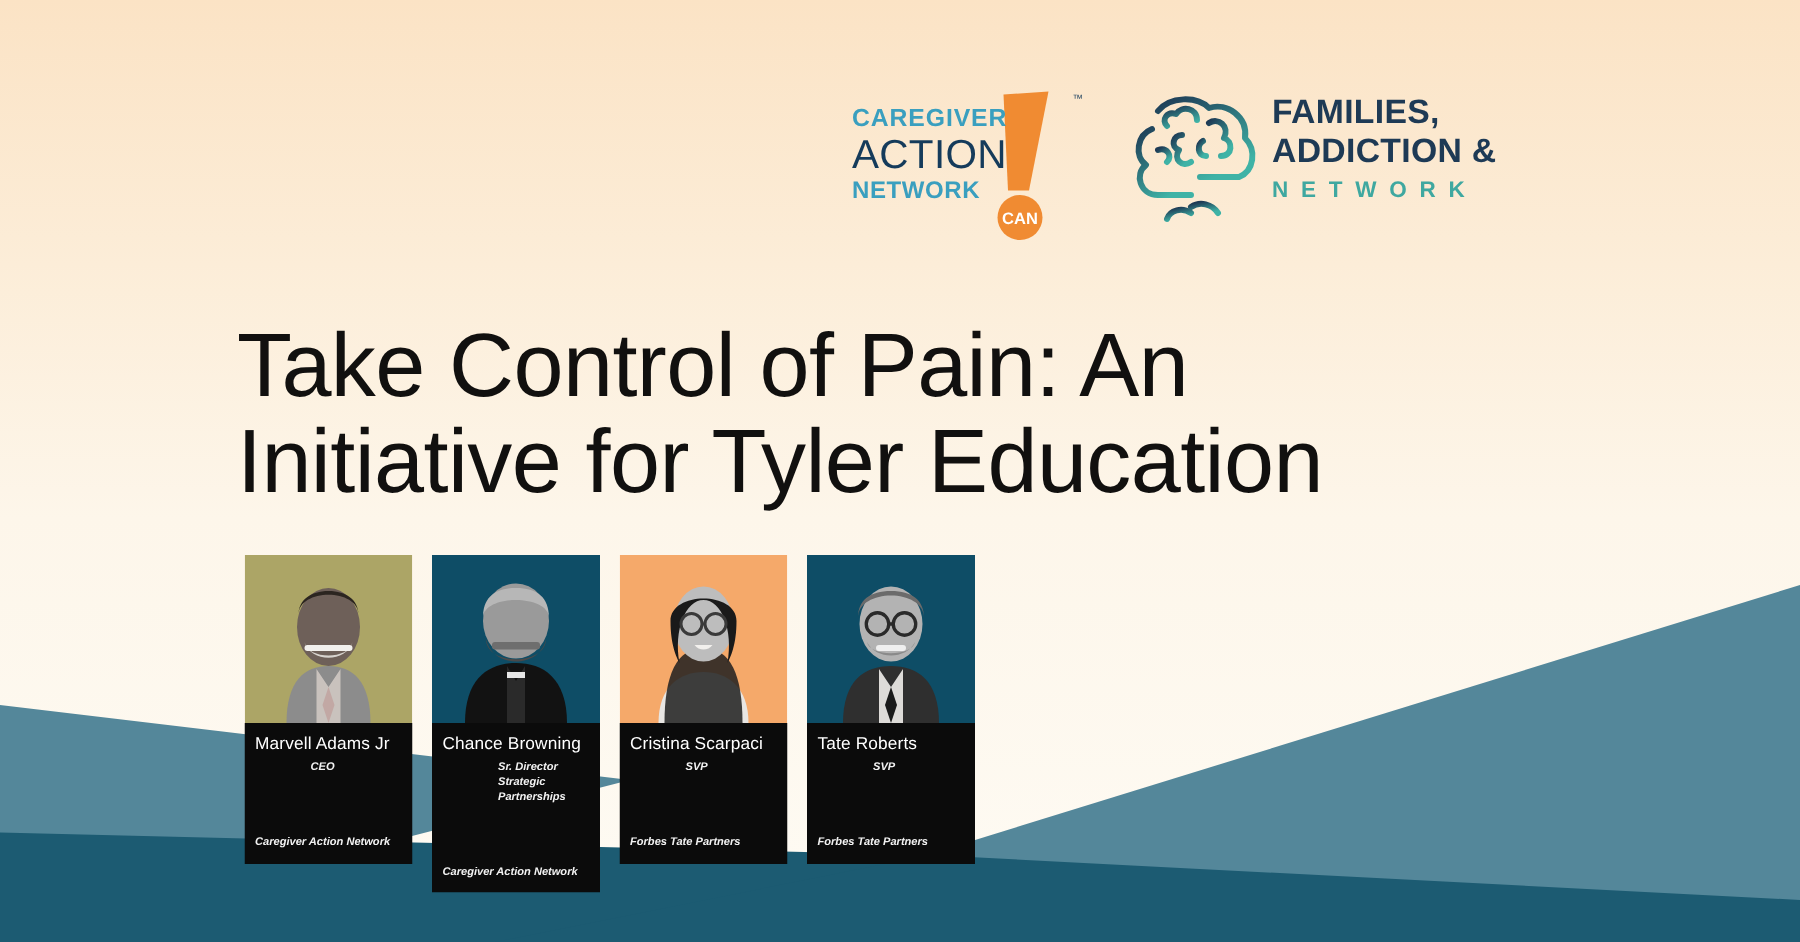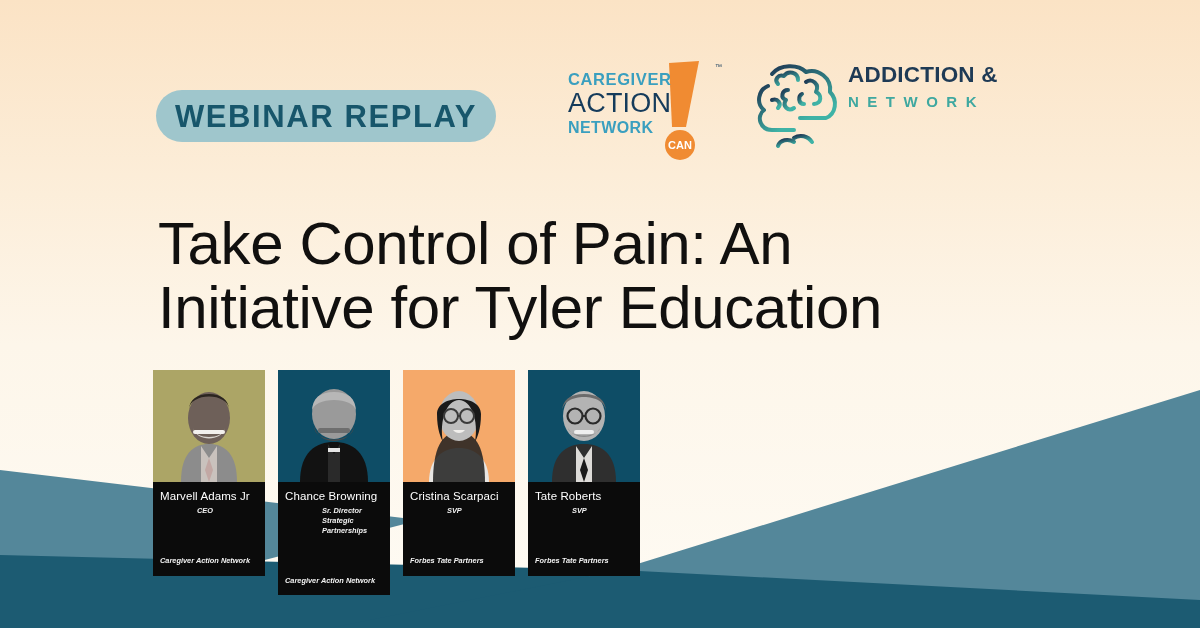--- a/index.html
+++ b/index.html
@@ -43,21 +43,21 @@
   .famh-net{font-size:15px;font-weight:600;letter-spacing:8.5px;color:#3FA8A0;line-height:1;margin-top:6px;}
 
   
   .title{
     position:absolute;left:158px;top:172px;width:860px;
     font-size:60px;font-weight:400;line-height:1.07;
     color:#11100F;letter-spacing:-0.4px;
   }
 
   
-  .cards{position:absolute;left:153px;top:370px;display:flex;gap:13px;}
+  .cards{position:absolute;left:163px;top:370px;display:flex;gap:13px;}
   .card{width:112px;position:relative;overflow:hidden;}
   .card-photo{height:112px;width:112px;position:relative;overflow:hidden;}
   .card-meta{background:#0B0B0B;padding:8px 7px 10px 7px;min-height:47px;}
   .card-name{color:#FFFFFF;font-size:11.5px;font-weight:400;line-height:1.15;letter-spacing:.1px;}
   .card-role{color:#F2F2F2;font-size:7.4px;font-style:italic;font-weight:600;line-height:1.32;margin-top:3px;margin-left:37px;}
   .card-org{color:#F2F2F2;font-size:7.4px;font-style:italic;font-weight:600;line-height:1.32;margin-top:40px;}
 
   
   .portrait{position:absolute;left:0;top:0;width:112px;height:112px;}
 </style>
@@ -66,23 +66,20 @@
 
 <div id="stage">
 
   <svg class="bgshape" viewBox="0 0 1200 628" preserveAspectRatio="none">
     <polygon points="1200,390 1200,628 430,628" fill="#54879A"></polygon>
     <polygon points="0,470 420,520 0,628" fill="#54879A"></polygon>
     <polygon points="0,555 620,570 360,628 0,628" fill="#1C5B72"></polygon>
     <polygon points="620,570 1200,600 1200,628 330,628" fill="#1C5B72"></polygon>
   </svg>
 
-  <div class="pill">
-    <span class="pill-label">WEBINAR REPLAY</span>
-  </div>
 
   <div class="can-logo">
     <svg width="152" height="105" viewBox="0 0 152 105" style="position:absolute;left:0;top:0;">
       <polygon points="101,8 131,6 118,72 104,72" fill="#F08B32"></polygon>
       <circle cx="112" cy="90" r="15" fill="#F08B32"></circle>
       <text x="112" y="94" font-family="Liberation Sans, sans-serif" font-size="11" font-weight="700" fill="#FFFFFF" text-anchor="middle">CAN</text>
     </svg>
     <div class="can-text">
       <div class="can-l1">CAREGIVER</div>
       <div class="can-l2">ACTION</div>
@@ -106,20 +103,21 @@
         <path d="M40 34 C34 34 32 42 38 44 C34 50 40 56 46 52"></path>
         <path d="M58 26 C64 22 72 28 68 36 C74 38 74 48 66 48"></path>
         <path d="M54 38 C50 40 50 48 56 48"></path>
         <path d="M24 44 C30 42 34 48 30 52"></path>
         <path d="M46 74 L46 98"></path>
         <path d="M46 86 C40 82 32 84 30 90"></path>
         <path d="M46 82 C52 78 60 80 64 86"></path>
       </g>
     </svg>
     <div class="famh-text">
+      <div class="famh-line">FAMILIES,</div>
       <div class="famh-line">ADDICTION &amp;</div>
       <div class="famh-net">NETWORK</div>
     </div>
   </div>
 
   <h1 class="title">
     <span>Take Control of Pain: An</span><br>
     <span>Initiative for Tyler Education</span>
   </h1>
 

